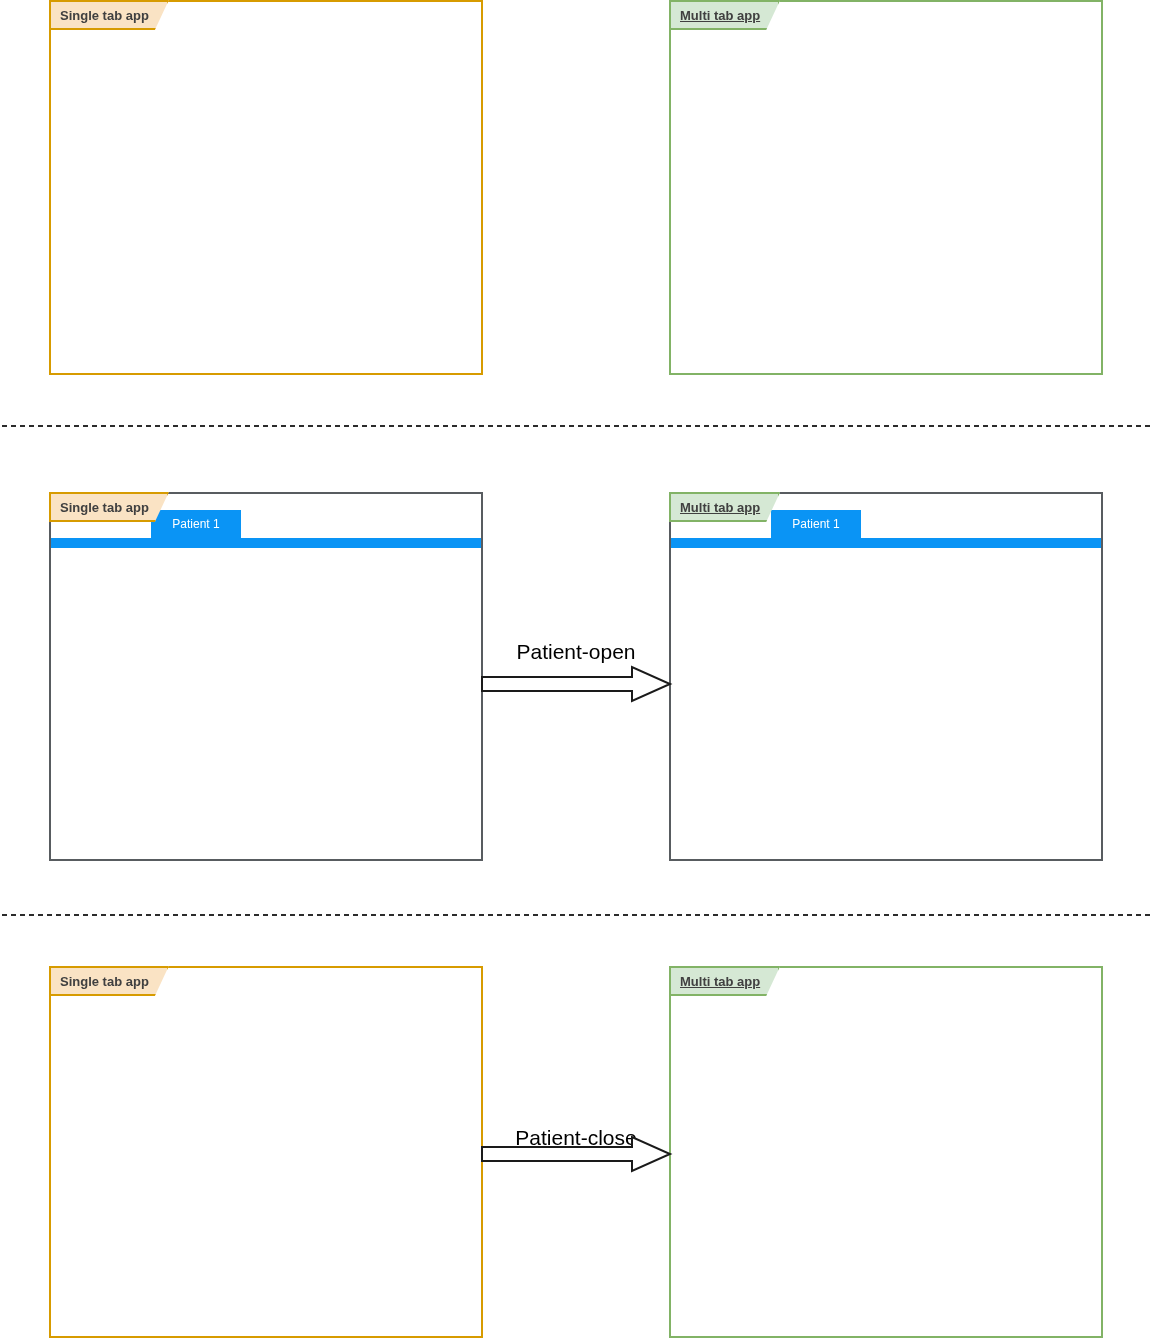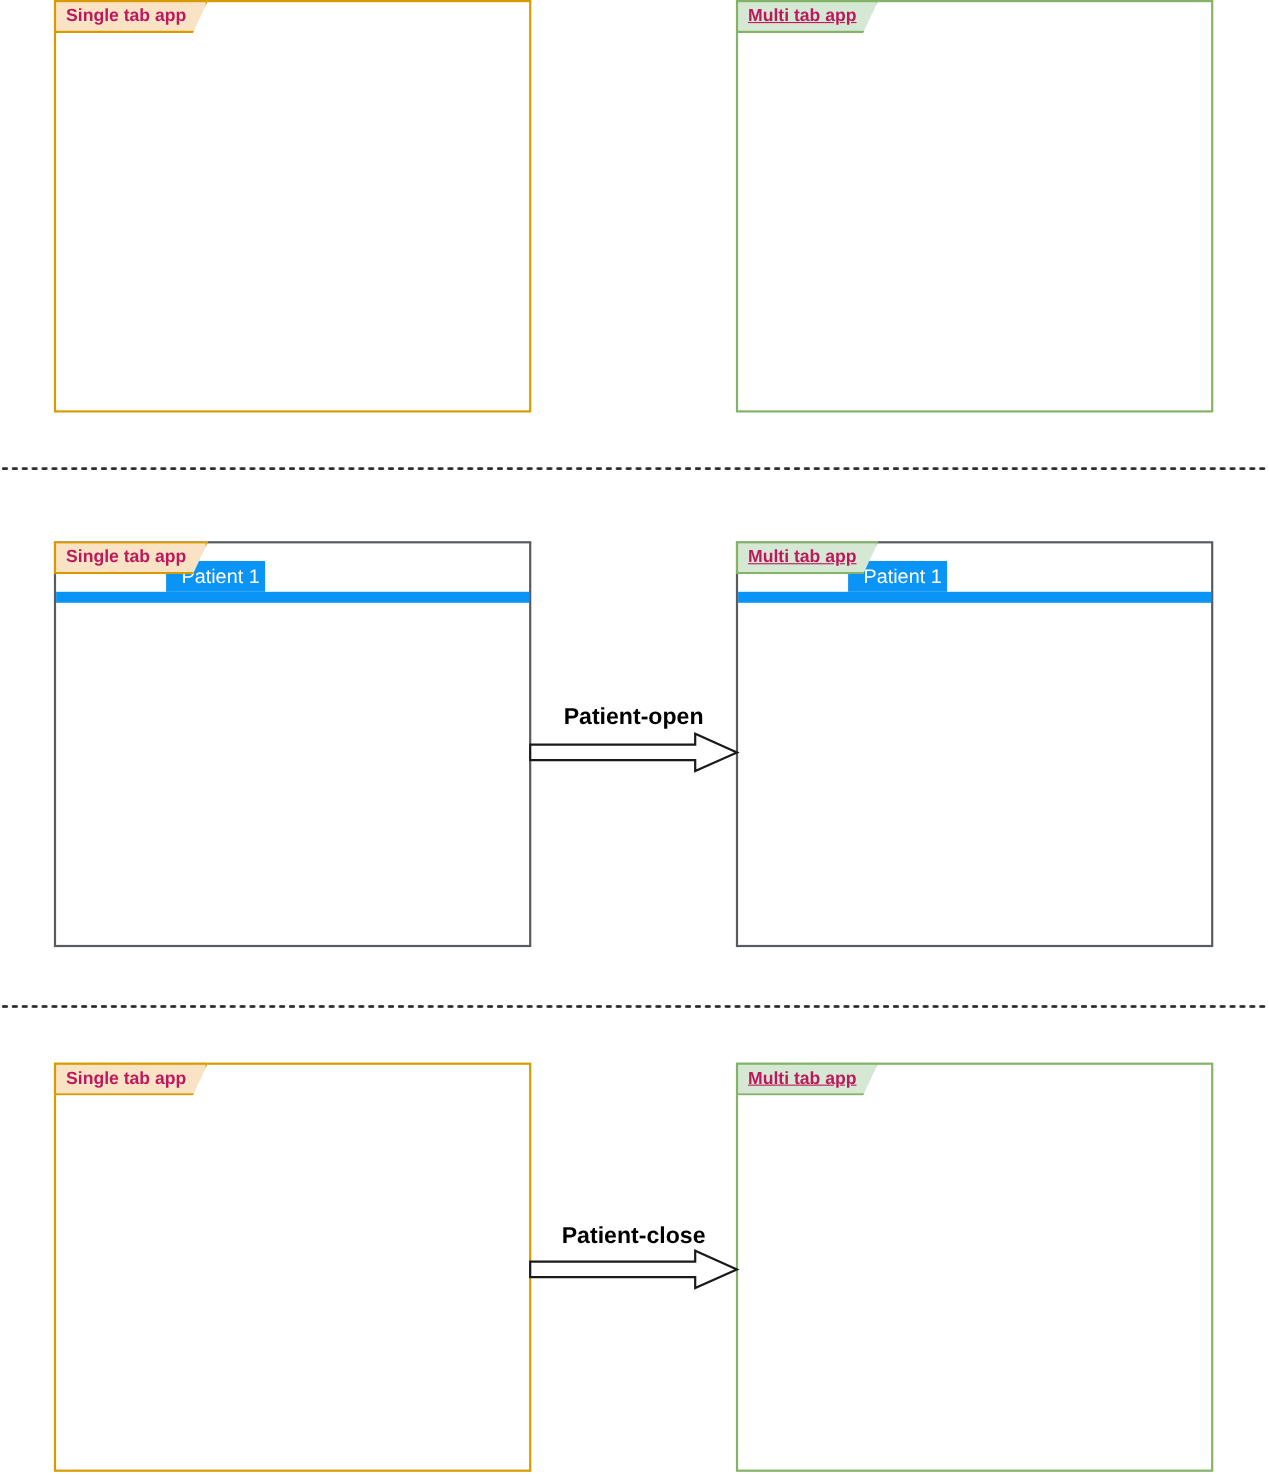--- a/index.html
+++ b/index.html
@@ -31,23 +31,23 @@
   .frame-label {
     position: absolute;
     left: -2px;
     top: -2px;
     height: 30px;
     box-sizing: border-box;
     display: flex;
     align-items: center;
     padding-left: 9px;
     padding-right: 18px;
-    font-size: 16px;
+    font-size: 13px;
     font-weight: bold;
-    color: #be185d;
+    color: #404040;
     white-space: nowrap;
     line-height: 1;
   }
   .frame-label.orange {
     background: #FAE3C4;
     border: 2px solid #D79B00;
     clip-path: polygon(0 0, 100% 0, calc(100% - 14px) 100%, 0 100%);
   }
   .frame-label.green {
     background: #D5E8D4;
@@ -69,21 +69,21 @@
     bottom: 0;
     height: 10px;
     background: #0A94F5;
   }
   .tabstrip .tab {
     position: absolute;
     bottom: 10px;
     height: 28px;
     background: #0A94F5;
     color: #ffffff;
-    font-size: 18px;
+    font-size: 12px;
     line-height: 28px;
     text-align: center;
     padding: 0 14px;
     white-space: nowrap;
     box-sizing: border-box;
   }
 
   
   .separator {
     position: absolute;
@@ -98,21 +98,21 @@
 
   
   .arrow-group { position: absolute; }
   .arrow-group svg { display: block; overflow: visible; }
   .arrow-label {
     position: absolute;
     left: 0;
     width: 100%;
     text-align: center;
     font-size: 21px;
-    font-weight: bold;
+    font-weight: normal;
     color: #000000;
     white-space: nowrap;
   }
 </style>
 </head>
 <body>
 
 <div id="canvas">
 
   <div class="frame orange" style="left:49px; top:0px; width:434px; height:375px;">
@@ -168,19 +168,19 @@
     </div>
   </div>
 
   <div class="frame green" style="left:669px; top:966px; width:434px; height:372px;">
     <div class="frame-label green">
       <span>Multi tab app</span>
     </div>
   </div>
 
   <div class="arrow-group" style="left:481px; top:1110px; width:190px; height:62px;">
-    <div class="arrow-label" style="top:2px;">Patient-close</div>
+    <div class="arrow-label" style="top:16px;">Patient-close</div>
     <svg width="190" height="36" viewBox="0 0 190 36" style="position:absolute; left:0; top:26px;">
       <path d="M1,11 L151,11 L151,1 L189,18 L151,35 L151,25 L1,25 Z" fill="#ffffff" stroke="#1a1a1a" stroke-width="2" stroke-linejoin="miter"></path>
     </svg>
   </div>
 
 </div>
 
 </body></html>

